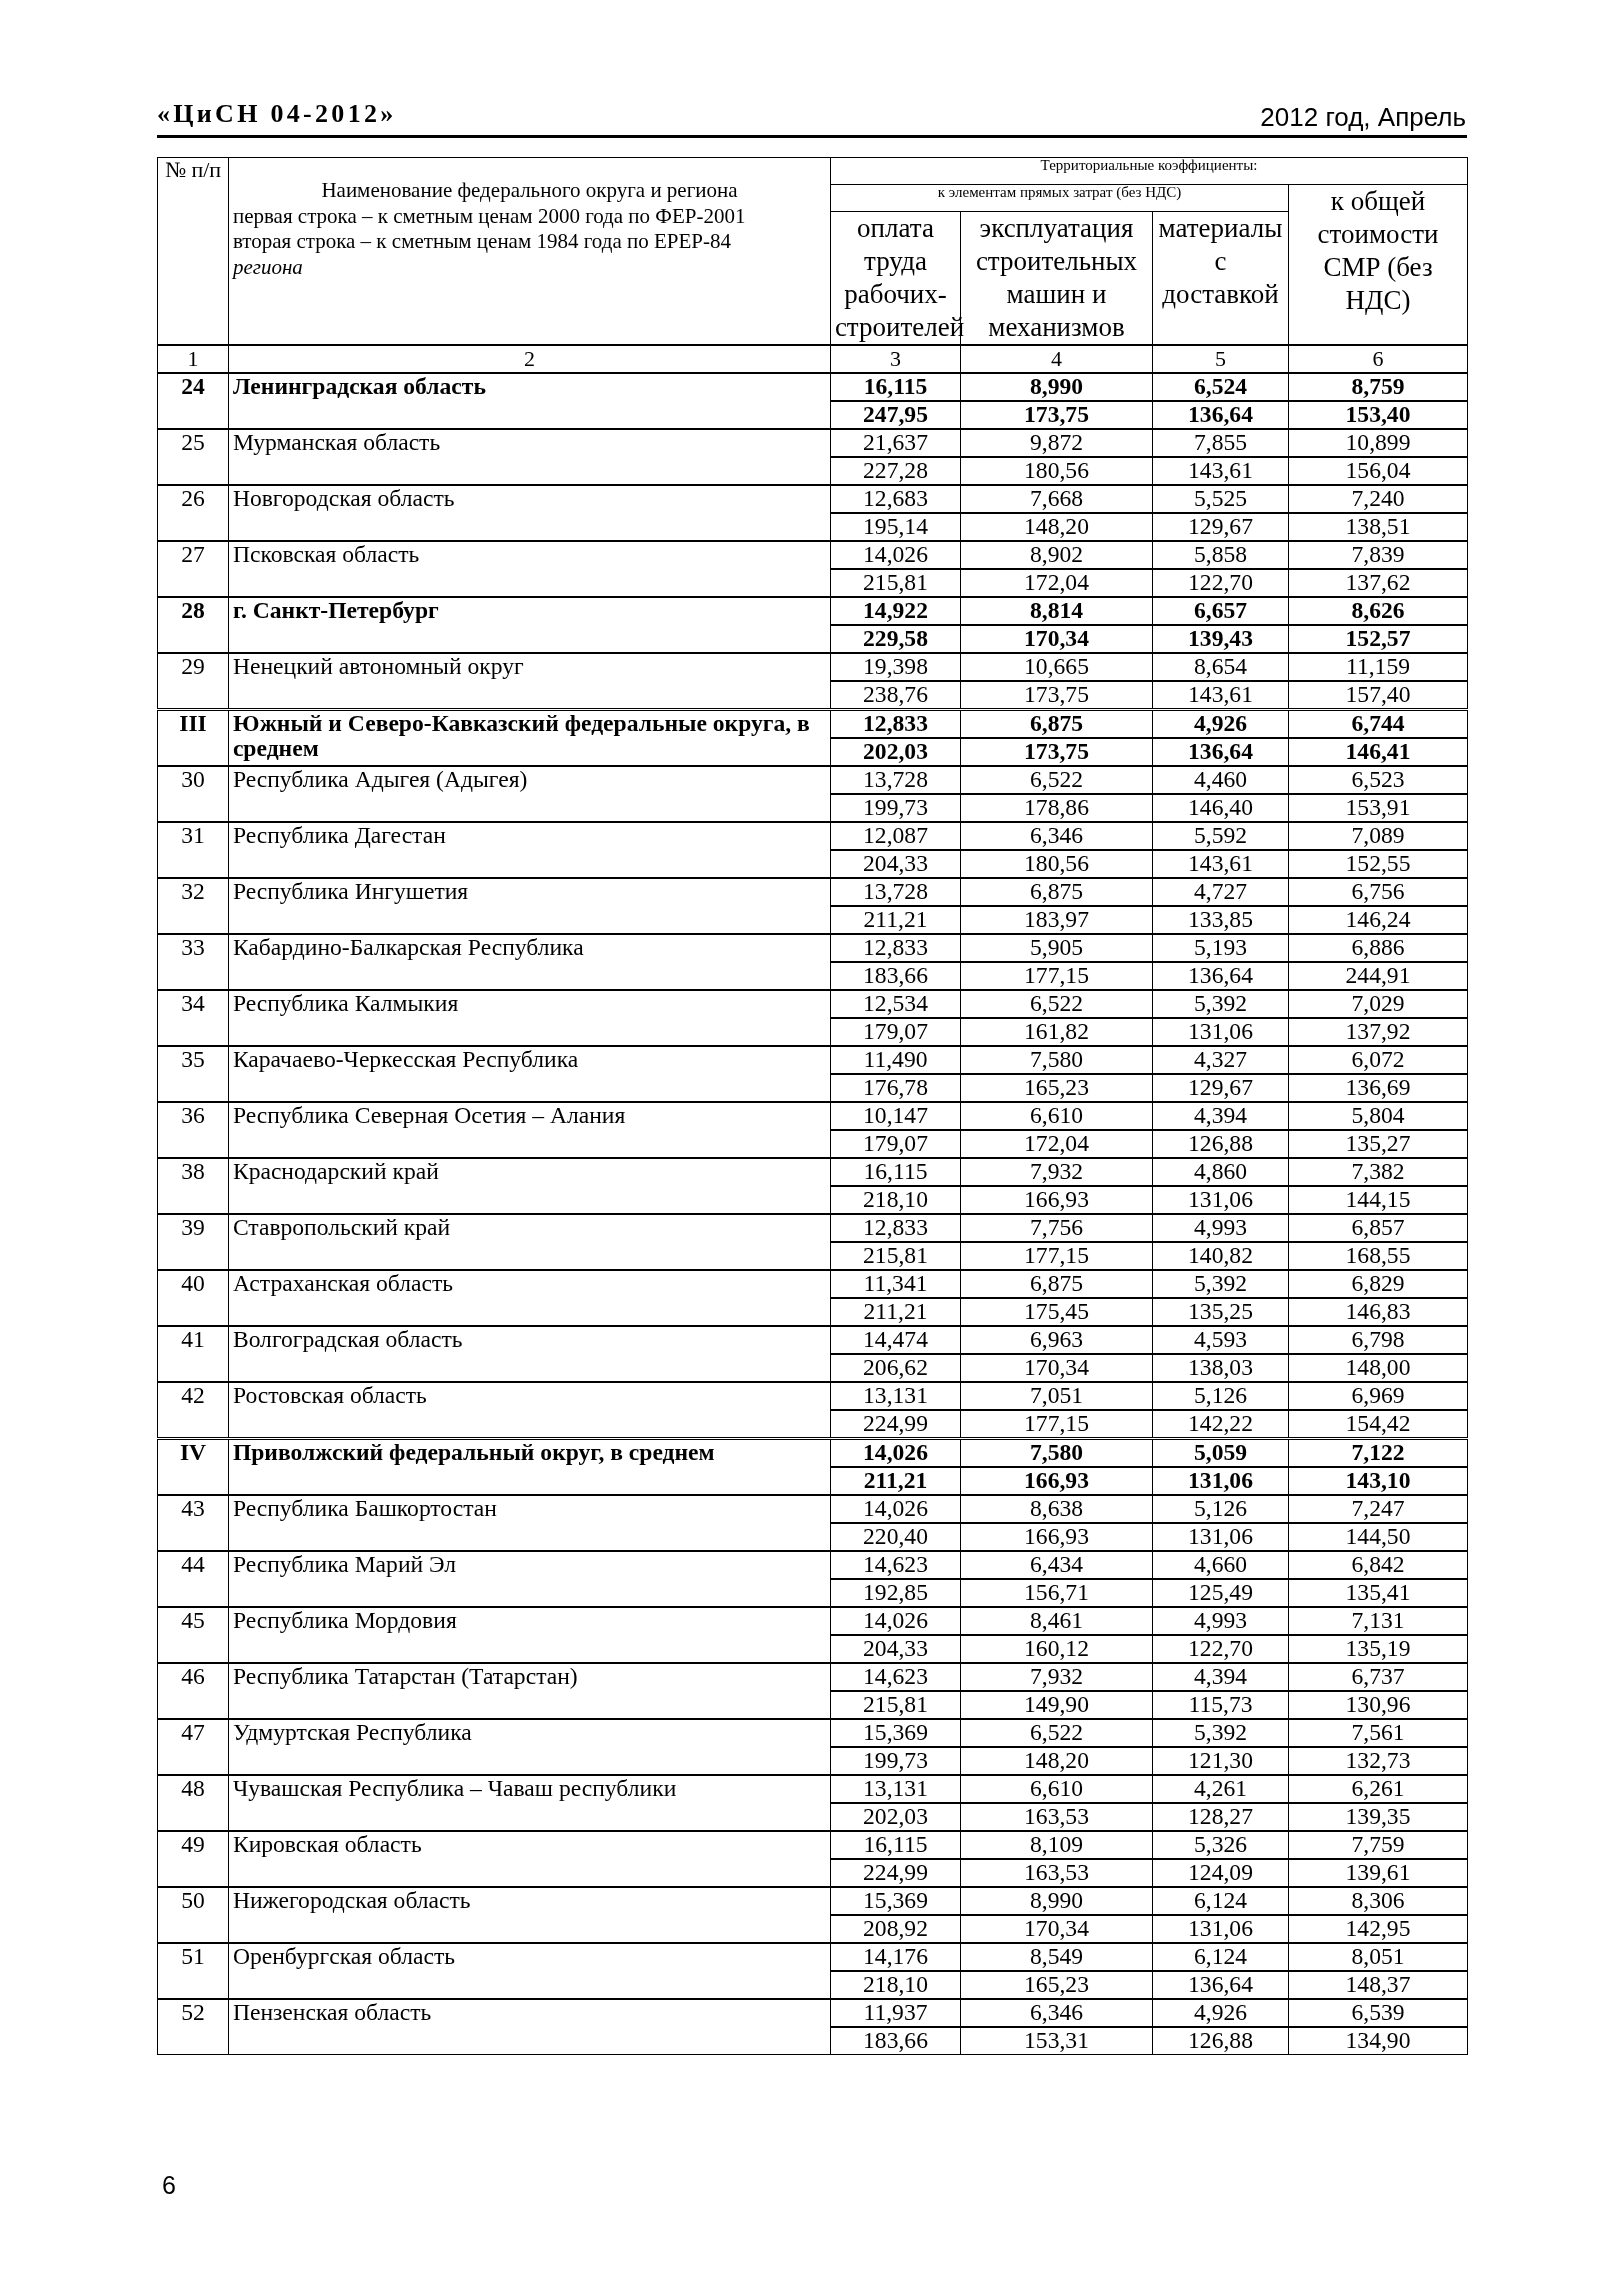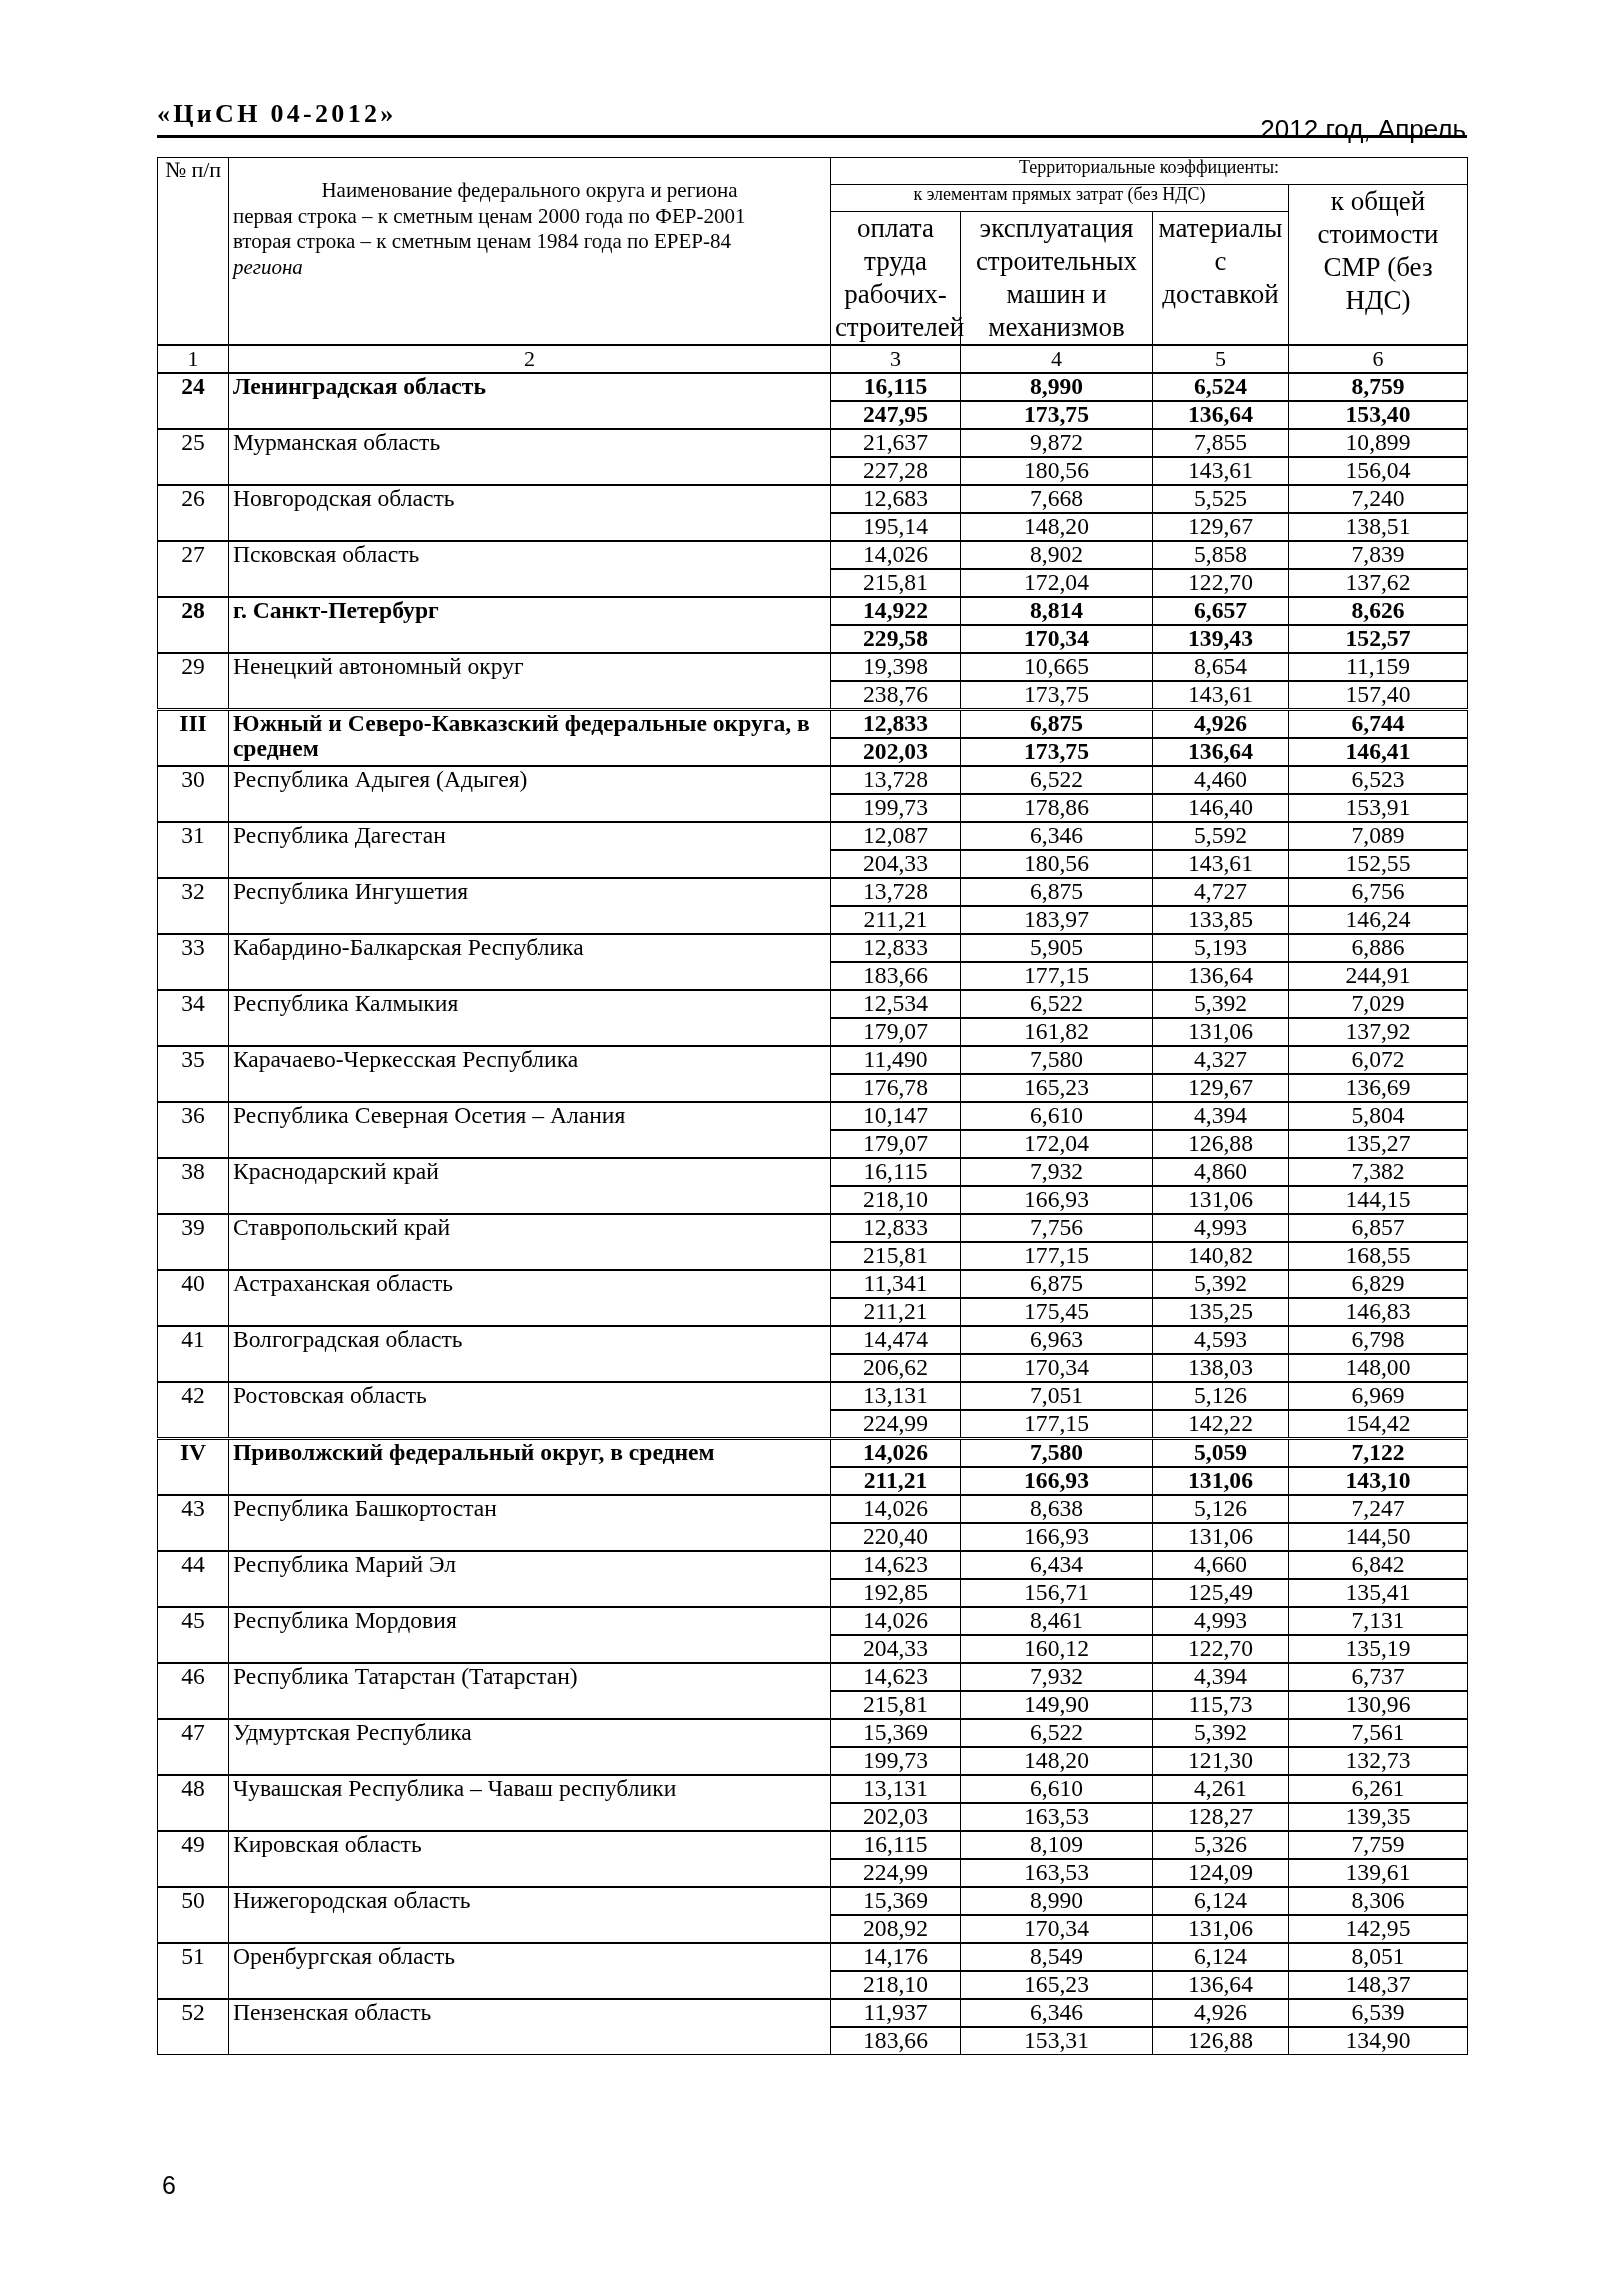--- a/index.html
+++ b/index.html
@@ -1,31 +1,31 @@
 <!DOCTYPE html>
 <html style="font-size:10.5px"><head>
 <meta charset="utf-8">
 <style>
   html, body { margin: 0; padding: 0; background: #ffffff; }
   body { width: 1623px; height: 2295px; position: relative; overflow: hidden; color: #000; }
   .page-header { position: absolute; left: 157px; top: 98px; width: 1309px; height: 39px; }
   .doc-code { position: absolute; left: 0; top: 1.3px; font-family: "Liberation Serif", serif; font-weight: bold; font-size: 26px; letter-spacing: 3.3px; }
-  .doc-date { position: absolute; right: 0; top: 16px; font-family: "Liberation Sans", sans-serif; font-size: 26px; }
+  .doc-date { position: absolute; right: 0; top: 4px; font-family: "Liberation Sans", sans-serif; font-size: 26px; }
   .header-rule { position: absolute; left: 157px; top: 135px; width: 1310px; height: 2.6px; background: #000; }
 
   table.coef { position: absolute; left: 157px; top: 157px; width: 1310px; border-collapse: collapse; table-layout: fixed;
     font-family: "Liberation Serif", serif; font-size: 23.6px; line-height: 1.05; }
   table.coef td, table.coef th { border: 1.3px solid #000; padding: 0 3.9px; font-weight: normal; vertical-align: top; }
   col.c1 { width: 71px; } col.c2 { width: 602px; } col.c3 { width: 130px; } col.c4 { width: 192px; } col.c5 { width: 136px; } col.c6 { width: 179px; }
   th.num-head { vertical-align: top; font-size: 22px; }
   th.name-head { text-align: left; vertical-align: top; font-size: 21px; line-height: 1.22; padding-top: 1.3px; }
   th.name-head .title { display: block; text-align: center; margin-top: 20px; }
   th.name-head .it { display: block; }
   th.name-head .it-c { font-style: italic; display: block; text-align: left; }
-  th.grp { text-align: center; font-size: 18px; height: 26px; vertical-align: middle; }
+  th.grp { text-align: center; font-size: 15px; height: 26px; vertical-align: middle; }
   th.sub { text-align: center; font-size: 27px; line-height: 1.22; vertical-align: top; }
   tr.colnums td { text-align: center; height: 26px; vertical-align: middle; font-size: 22px; }
   tr.colnums td { border-top: 2.6px solid #000; border-bottom: 2.6px solid #000; }
   td.idx { text-align: center; }
   td.val { text-align: center; height: 26px; vertical-align: middle; padding: 0; }
   tr.r1 td { border-top: 2.6px solid #000; }
   tr.r2 td.val { border-top: 2px solid #000; }
   tr.bold td { font-weight: bold; }
   tr.district.r1 td { border-top: 3.9px double #000; }
   td.name { padding-left: 2.6px; }

